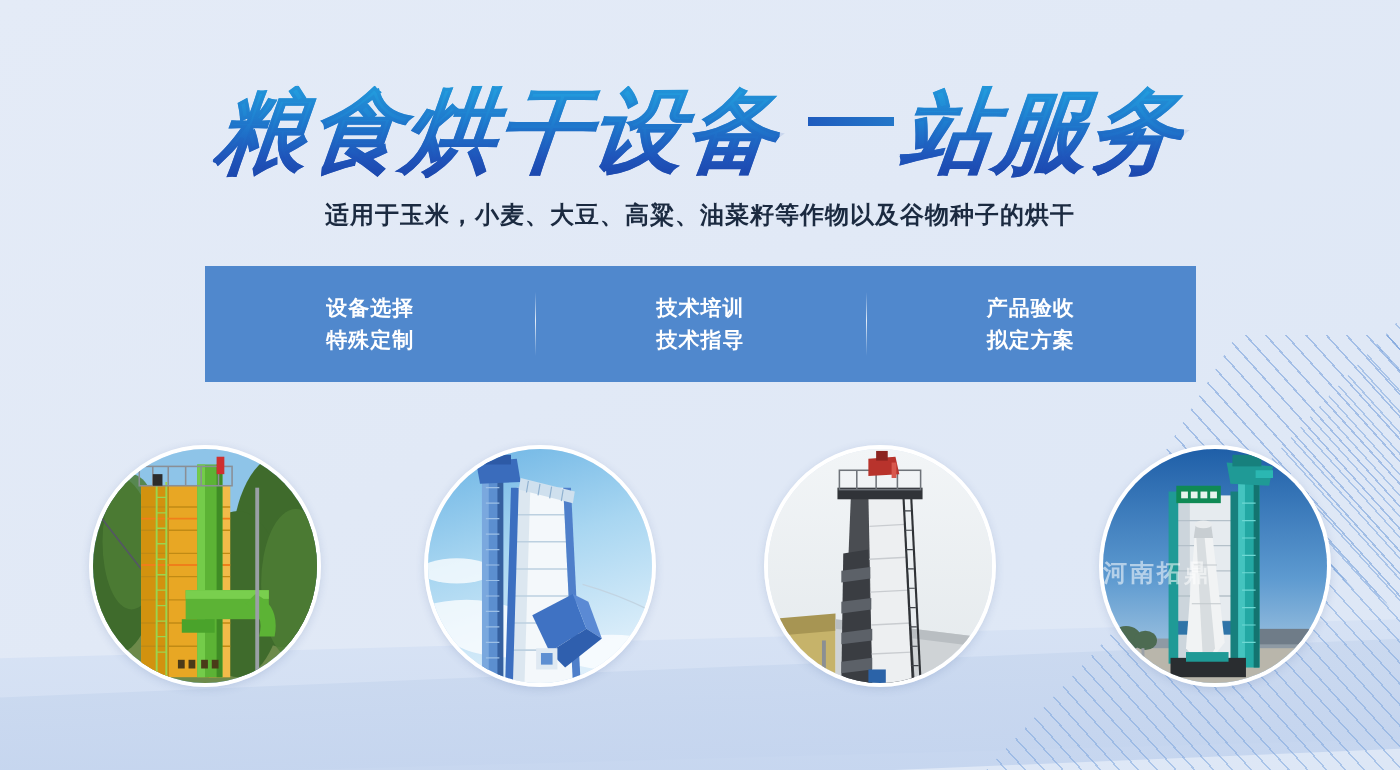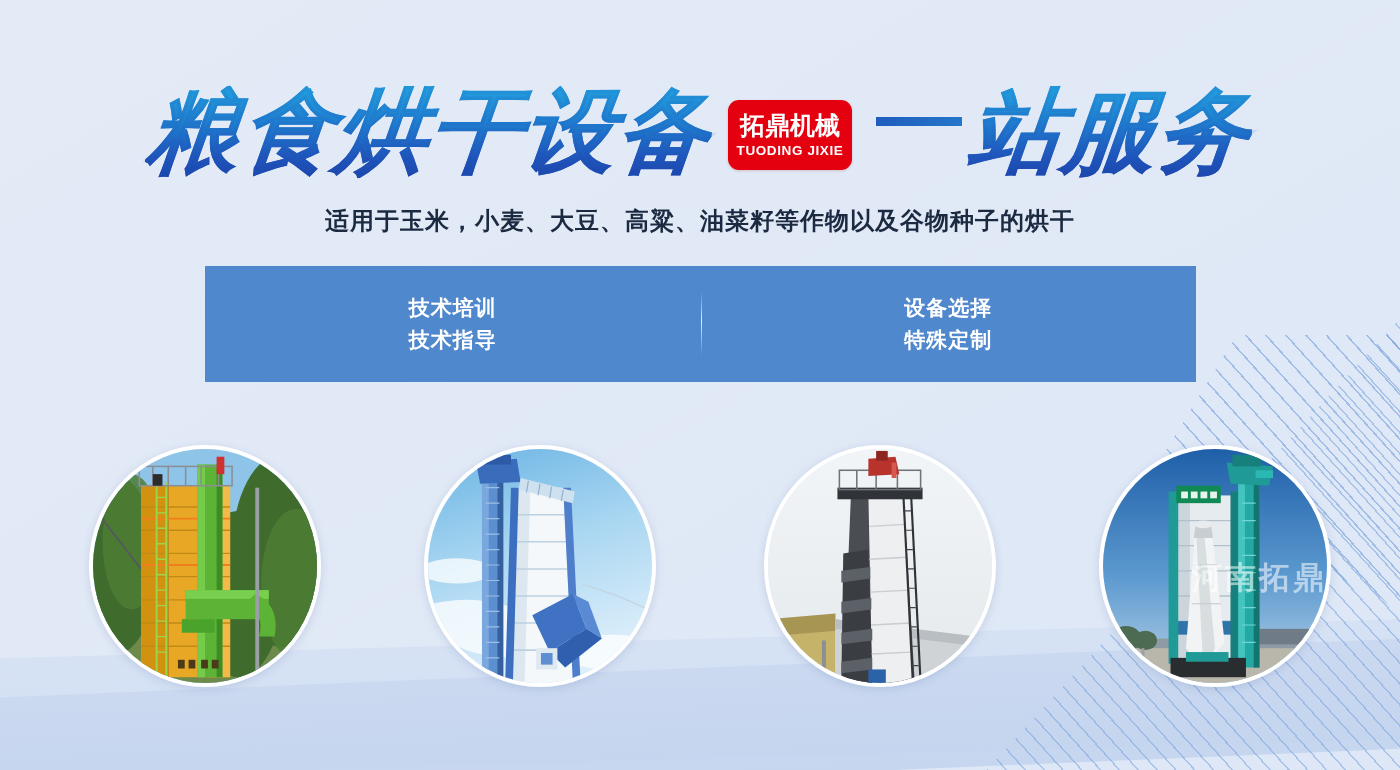--- a/index.html
+++ b/index.html
@@ -94,21 +94,21 @@
     letter-spacing:0px;
   }
   .logo-en{
     color:#fff; font-size:13.5px; font-weight:bold; line-height:1;
     letter-spacing:.6px; margin-top:6px;
     font-family:"Liberation Sans",sans-serif;
   }
 
   
   .subtitle{
-    position:absolute; left:0; right:0; top:205px;
+    position:absolute; left:0; right:0; top:199px;
     text-align:center;
     font-family:"DejaVu Sans","Liberation Sans",sans-serif;
     font-size:24px; font-weight:bold; color:#1b2a40;
     letter-spacing:1px;
   }
 
   
   .feature-bar{
     position:absolute; left:205px; top:266px; width:991px; height:116px;
     background:#5088cd;
@@ -137,57 +137,57 @@
     border:4px solid #ffffff;
     box-shadow:0 2px 9px rgba(60,90,150,.17);
   }
   .p1{ left:89px; top:0; }
   .p2{ left:424px; top:0; }
   .p3{ left:764px; top:0; }
   .p4{ left:1099px; top:0; }
   .photo svg{ display:block; width:100%; height:100%; }
   .wm{
     position:absolute; left:0; right:0; top:46%;
-    text-align:right; color:rgba(255,255,255,.55);
-    font-size:31px; font-weight:bold; letter-spacing:3px;
+    text-align:left; color:rgba(255,255,255,.55);
+    font-size:24px; font-weight:bold; letter-spacing:3px;
     font-family:"DejaVu Sans","Liberation Sans",sans-serif;
     pointer-events:none;
   }
 </style>
 </head>
 <body>
 
 <div class="bg-base"></div>
 <div class="bg-bottom-band"></div>
 <div class="bg-bottom-band2"></div>
 <div class="stripe-wedge2"></div>
 <div class="stripe-wedge"></div>
 
 <div class="headline">
   <span class="hl-text hl-left">粮食烘干设备</span>
 
-  <div class="logo-box">
-    <span class="logo-cn">拓鼎机械</span>
-    <span class="logo-en">TUODING JIXIE</span>
-  </div>
 
   <span class="hl-dash"></span>
   <span class="hl-text hl-right">站服务</span>
 </div>
 
 <div class="subtitle">适用于玉米，小麦、大豆、高粱、油菜籽等作物以及谷物种子的烘干</div>
 
 <div class="feature-bar">
   <div class="feature-col">
+    <span class="feature-line">设备选择</span>
+    <span class="feature-line">特殊定制</span>
+  </div>
+  <div class="feature-col">
     <span class="feature-line">技术培训</span>
     <span class="feature-line">技术指导</span>
   </div>
   <div class="feature-col">
-    <span class="feature-line">设备选择</span>
-    <span class="feature-line">特殊定制</span>
+    <span class="feature-line">产品验收</span>
+    <span class="feature-line">拟定方案</span>
   </div>
 </div>
 
 <div class="photos">
 
   <div class="photo p1">
     <svg viewBox="0 0 232 242" preserveAspectRatio="xMidYMid slice">
       <rect width="232" height="242" fill="#8ec4e8"></rect>
       <rect y="150" width="232" height="92" fill="#6d8a4a"></rect>
       <g fill="#3f6b2c">

